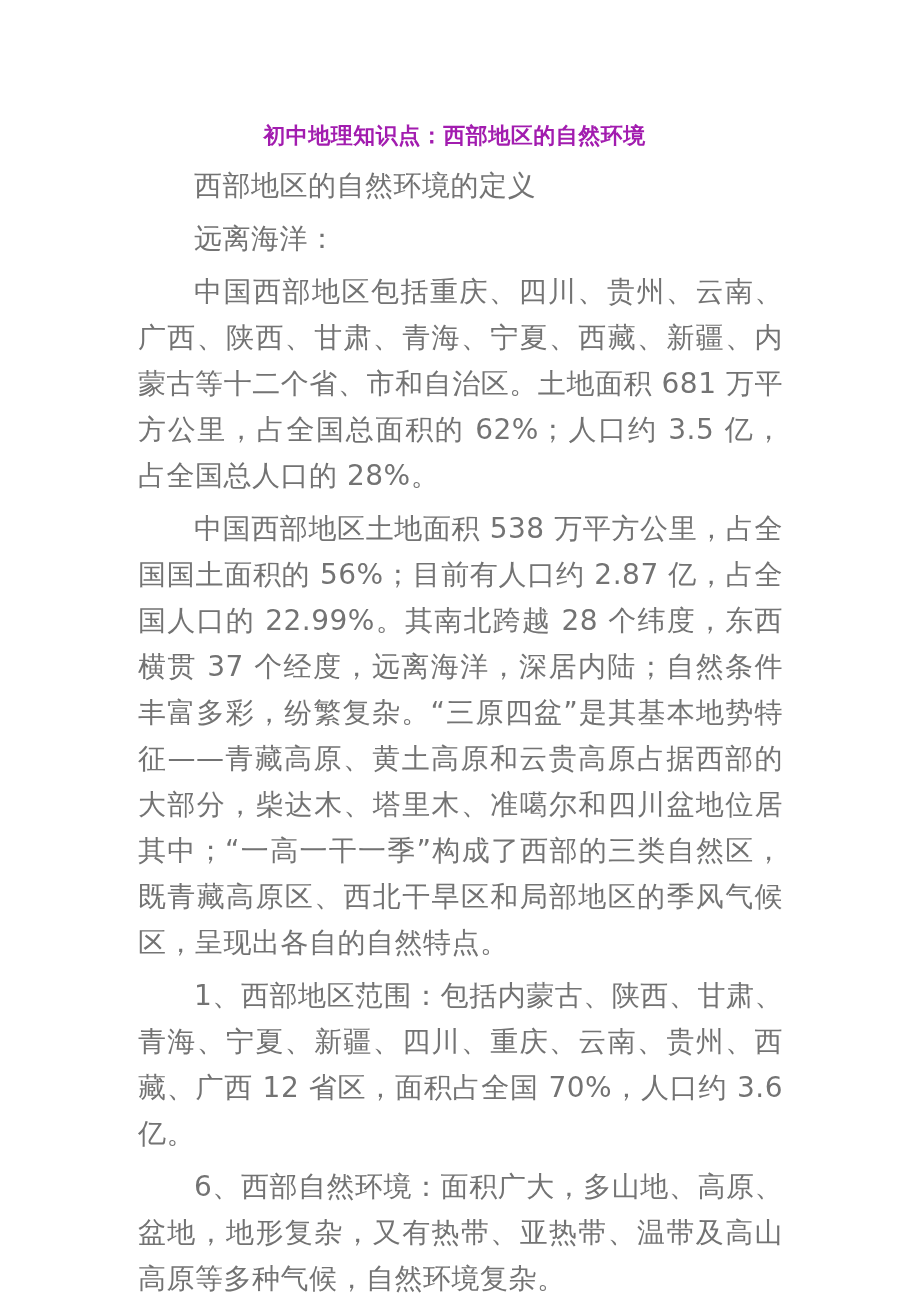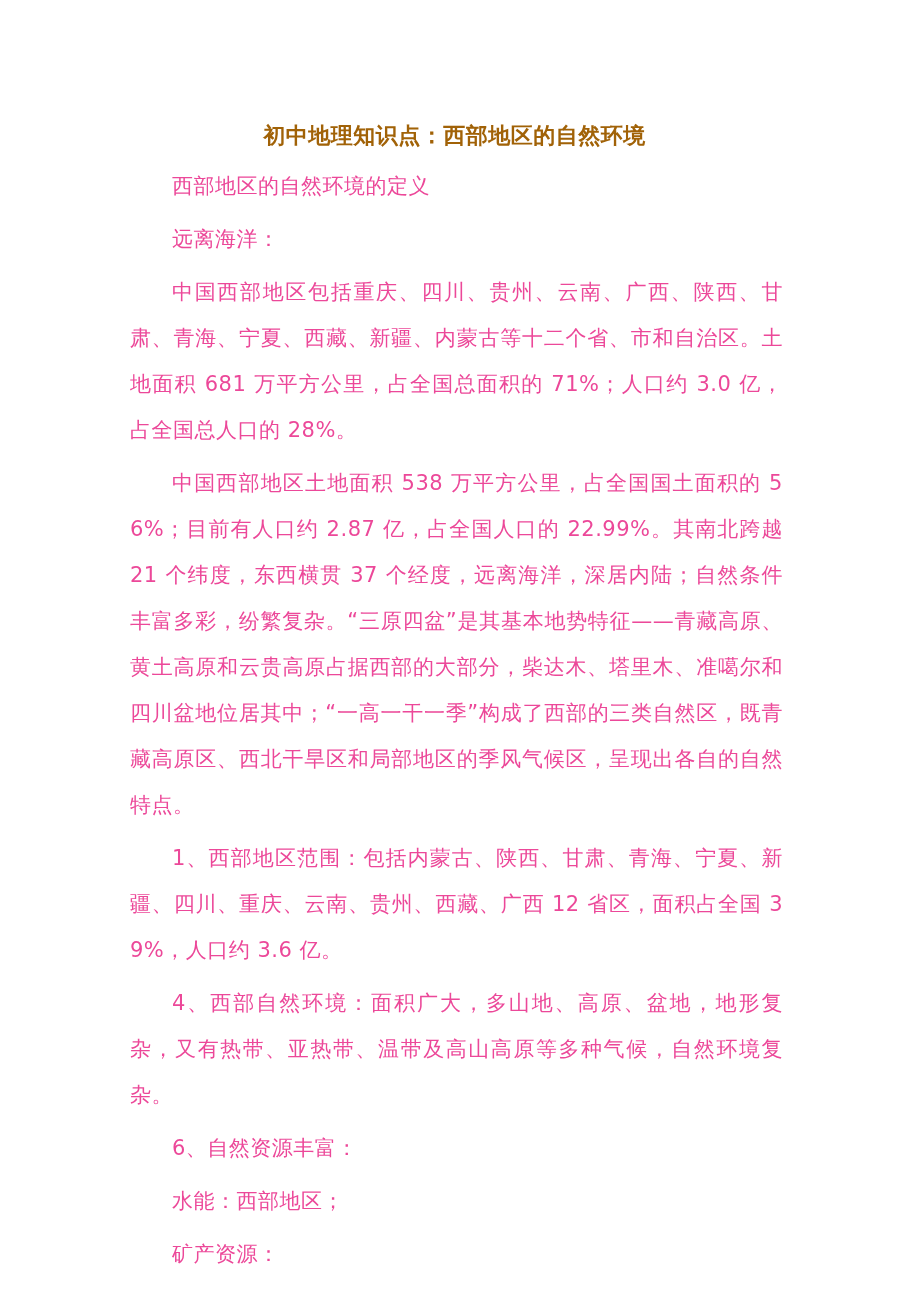--- a/index.html
+++ b/index.html
@@ -20,45 +20,45 @@
     height: 1302px;
     background: #ffffff;
     padding: 118px 137px 40px 126px;
   }
   .doc-title {
     font-size: 22px;
     font-weight: 700;
     line-height: 35px;
     text-align: center;
     margin: 0 0 10px 0;
-    color: #a16207;
+    color: #a21caf;
     letter-spacing: 0.5px;
   }
   .doc-body p {
-    font-size: 21px;
+    font-size: 28px;
     line-height: 46px;
-    margin: 0 0 7px 4px;
+    margin: 0 0 7px 12px;
     text-indent: 2em;
     text-align: justify;
     letter-spacing: 0.5px;
     word-break: break-all;
-    color: #ec4899;
+    color: #737373;
   }
 </style>
 </head>
 <body>
 
 <div class="doc-page">
   <h1 class="doc-title">初中地理知识点：西部地区的自然环境</h1>
 
   <div class="doc-body">
     <p>西部地区的自然环境的定义</p>
     <p>远离海洋：</p>
-    <p>中国西部地区包括重庆、四川、贵州、云南、广西、陕西、甘肃、青海、宁夏、西藏、新疆、内蒙古等十二个省、市和自治区。土地面积 681 万平方公里，占全国总面积的 71%；人口约 3.0 亿，占全国总人口的 28%。</p>
-    <p>中国西部地区土地面积 538 万平方公里，占全国国土面积的 56%；目前有人口约 2.87 亿，占全国人口的 22.99%。其南北跨越 21 个纬度，东西横贯 37 个经度，远离海洋，深居内陆；自然条件丰富多彩，纷繁复杂。“三原四盆”是其基本地势特征——青藏高原、黄土高原和云贵高原占据西部的大部分，柴达木、塔里木、准噶尔和四川盆地位居其中；“一高一干一季”构成了西部的三类自然区，既青藏高原区、西北干旱区和局部地区的季风气候区，呈现出各自的自然特点。</p>
-    <p>1、西部地区范围：包括内蒙古、陕西、甘肃、青海、宁夏、新疆、四川、重庆、云南、贵州、西藏、广西 12 省区，面积占全国 39%，人口约 3.6 亿。</p>
-    <p>4、西部自然环境：面积广大，多山地、高原、盆地，地形复杂，又有热带、亚热带、温带及高山高原等多种气候，自然环境复杂。</p>
+    <p>中国西部地区包括重庆、四川、贵州、云南、广西、陕西、甘肃、青海、宁夏、西藏、新疆、内蒙古等十二个省、市和自治区。土地面积 681 万平方公里，占全国总面积的 62%；人口约 3.5 亿，占全国总人口的 28%。</p>
+    <p>中国西部地区土地面积 538 万平方公里，占全国国土面积的 56%；目前有人口约 2.87 亿，占全国人口的 22.99%。其南北跨越 28 个纬度，东西横贯 37 个经度，远离海洋，深居内陆；自然条件丰富多彩，纷繁复杂。“三原四盆”是其基本地势特征——青藏高原、黄土高原和云贵高原占据西部的大部分，柴达木、塔里木、准噶尔和四川盆地位居其中；“一高一干一季”构成了西部的三类自然区，既青藏高原区、西北干旱区和局部地区的季风气候区，呈现出各自的自然特点。</p>
+    <p>1、西部地区范围：包括内蒙古、陕西、甘肃、青海、宁夏、新疆、四川、重庆、云南、贵州、西藏、广西 12 省区，面积占全国 70%，人口约 3.6 亿。</p>
+    <p>6、西部自然环境：面积广大，多山地、高原、盆地，地形复杂，又有热带、亚热带、温带及高山高原等多种气候，自然环境复杂。</p>
     <p>6、自然资源丰富：</p>
     <p>水能：西部地区；</p>
     <p>矿产资源：</p>
 
   </div>
 </div>
 
 </body></html>

